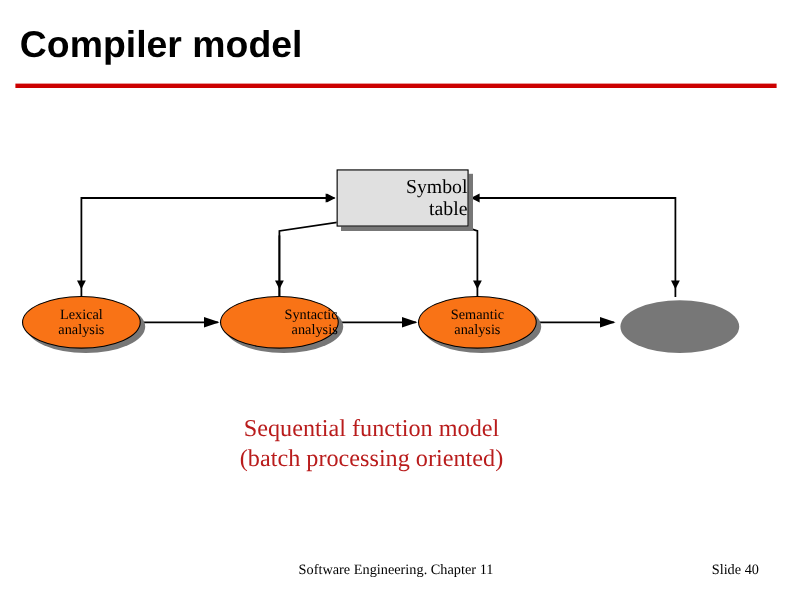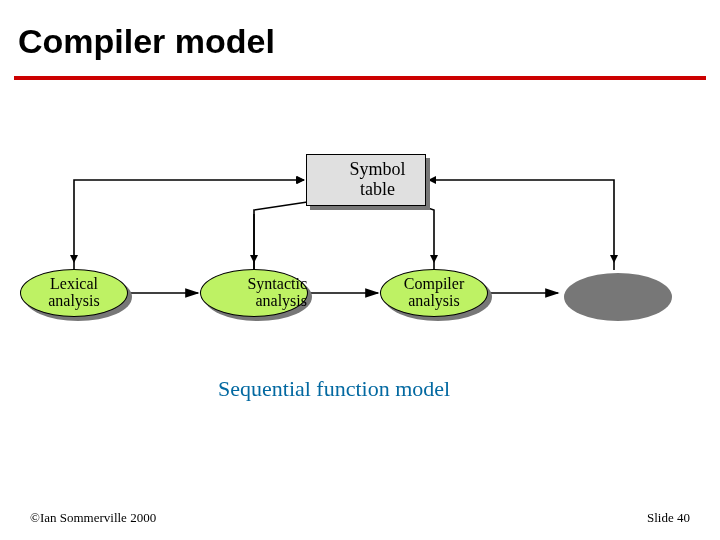--- a/index.html
+++ b/index.html
@@ -2,25 +2,25 @@
 <html><head>
 <meta charset="utf-8">
 <style>
   * { box-sizing: border-box; margin: 0; padding: 0; }
   html, body { width: 720px; height: 540px; background: #fff; font-family: "Times New Roman", Times, serif; }
   .slide { position: relative; width: 720px; height: 540px; }
   .title { position: absolute; left: 18px; top: 22px; font-family: Arial, Helvetica, sans-serif; font-weight: 700; font-size: 34px; color: #000; }
   .rule { position: absolute; left: 14px; top: 76px; width: 692px; height: 4px; background: #cc0000; }
   .diagram { position: absolute; left: 0; top: 110px; width: 720px; height: 240px; }
   .shadow { position: absolute; background: #777; }
-  .rectnode { position: absolute; background: #e0e0e0; border: 1.5px solid #000; text-align: center; display: flex; flex-direction: column; justify-content: center; font-size: 18px; line-height: 1.1; padding-left: 23px; }
+  .rectnode { position: absolute; background: #e0e0e0; border: 1.5px solid #000; text-align: right; display: flex; flex-direction: column; justify-content: center; font-size: 18px; line-height: 1.1; padding-left: 23px; }
   .ovalshadow { position: absolute; background: #777; border-radius: 50% / 50%; }
-  .ovalnode { position: absolute; background: #bef264; border: 1.5px solid #000; border-radius: 50% / 50%; text-align: center; display: flex; flex-direction: column; justify-content: center; font-size: 16px; line-height: 1.05; }
+  .ovalnode { position: absolute; background: #f97316; border: 1.5px solid #000; border-radius: 50% / 50%; text-align: center; display: flex; flex-direction: column; justify-content: center; font-size: 13px; line-height: 1.05; }
   svg.arrows { position: absolute; left: 0; top: 0; width: 720px; height: 240px; }
-  .caption { position: absolute; left: 218px; top: 375px; font-size: 22px; color: #0369a1; line-height: 1.25; text-align: center; }
+  .caption { position: absolute; left: 218px; top: 375px; font-size: 22px; color: #b91c1c; line-height: 1.25; text-align: center; }
   .footer { position: absolute; left: 0; bottom: 14px; width: 720px; height: 18px; font-size: 13px; color: #000; }
   .f-left { position: absolute; left: 30px; bottom: 0; }
   .f-center { position: absolute; left: 0; right: 0; text-align: center; bottom: 0; }
   .f-right { position: absolute; right: 30px; bottom: 0; }
 </style>
 </head>
 <body>
 
 <div class="slide">
 
@@ -69,29 +69,30 @@
 
     <div class="ovalshadow" style="left:24px; top:163px; width:108px; height:48px;"></div>
     <div class="ovalnode" style="left:20px; top:159px; width:108px; height:48px; white-space:pre-line;">Lexical
 analysis</div>
 
     <div class="ovalshadow" style="left:204px; top:163px; width:108px; height:48px;"></div>
     <div class="ovalnode" style="left:200px; top:159px; width:108px; height:48px; white-space:pre-line;text-align:right;">Syntactic
 analysis</div>
 
     <div class="ovalshadow" style="left:384px; top:163px; width:108px; height:48px;"></div>
-    <div class="ovalnode" style="left:380px; top:159px; width:108px; height:48px; white-space:pre-line;">Compiler
+    <div class="ovalnode" style="left:380px; top:159px; width:108px; height:48px; white-space:pre-line;">Semantic
 analysis</div>
 
     <div class="ovalshadow" style="left:564px; top:163px; width:108px; height:48px;"></div>
 
   </div>
 
   <div class="caption">
     <div>Sequential function model</div>
+    <div>(batch processing oriented)</div>
   </div>
 
   <div class="footer">
-    <div class="f-left">©Ian Sommerville 2000</div>
+    <div class="f-center">Software Engineering. Chapter 11</div>
     <div class="f-right">Slide 40</div>
   </div>
 
 </div>
 
 </body></html>

